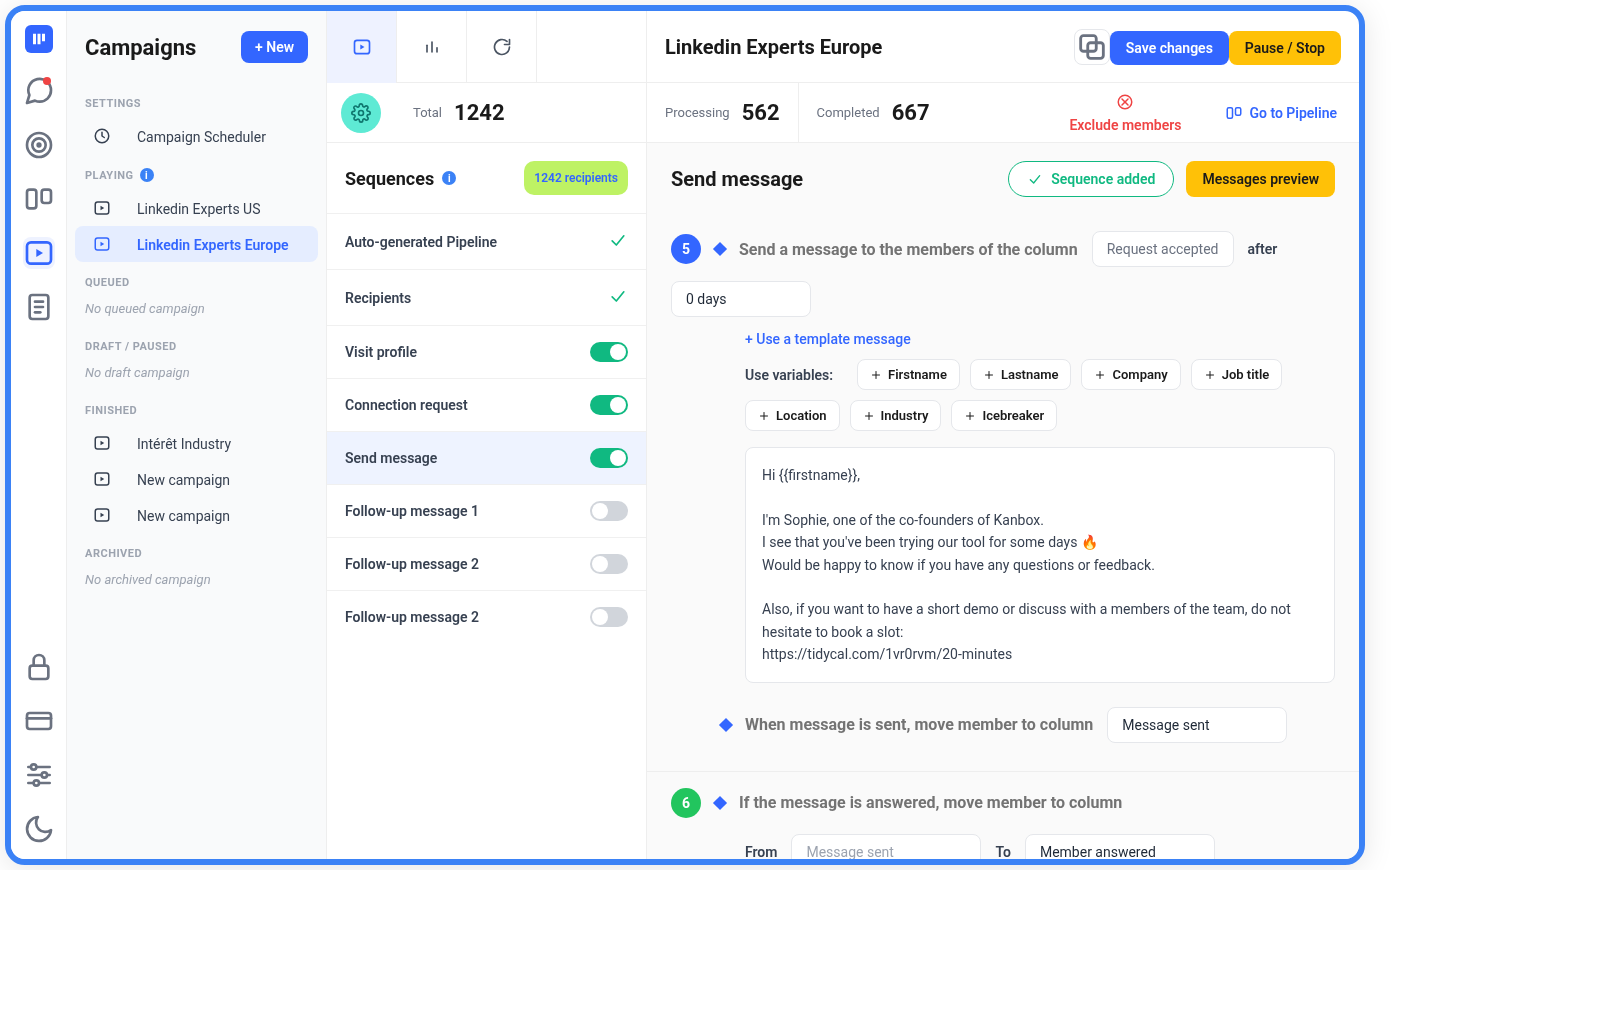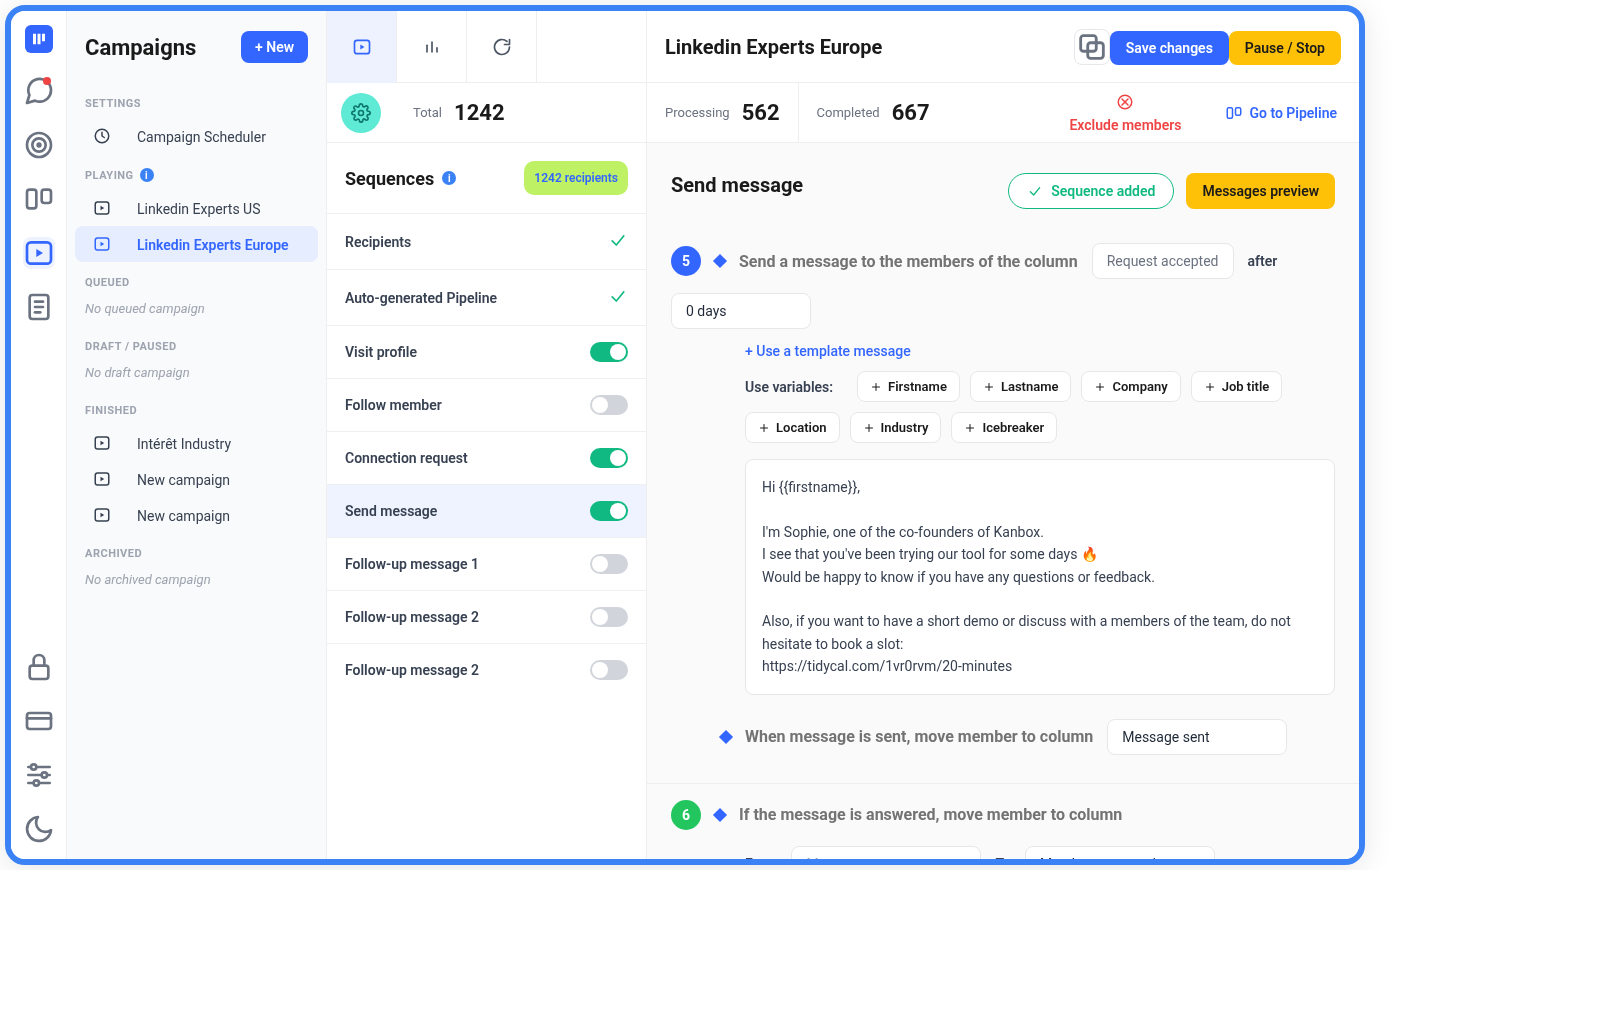--- a/index.html
+++ b/index.html
@@ -252,38 +252,34 @@
     </div>
     <div class="seq-head">
       <h2>
           <span>Sequences</span>
           <span class="info-dot">i</span>
         </h2>
       <span class="badge-rec">1242 recipients</span>
     </div>
     <div id="seq-rows">
         <div class="seq-row">
+          <span>Auto-generated Pipeline</span>
+          <span class="check-ic"><svg viewBox="0 0 24 24" width="20" height="20">
+              <polyline points="5 13 10 18 19 7"></polyline>
+            </svg></span>
+        </div>
+        <div class="seq-row">
           <span>Recipients</span>
           <span class="check-ic"><svg viewBox="0 0 24 24" width="20" height="20">
               <polyline points="5 13 10 18 19 7"></polyline>
             </svg></span>
         </div>
         <div class="seq-row">
-          <span>Auto-generated Pipeline</span>
-          <span class="check-ic"><svg viewBox="0 0 24 24" width="20" height="20">
-              <polyline points="5 13 10 18 19 7"></polyline>
-            </svg></span>
-        </div>
-        <div class="seq-row">
           <span>Visit profile</span>
           <div class="toggle on"></div>
-        </div>
-        <div class="seq-row">
-          <span>Follow member</span>
-          <div class="toggle"></div>
         </div>
         <div class="seq-row">
           <span>Connection request</span>
           <div class="toggle on"></div>
         </div>
         <div class="seq-row selected">
           <span>Send message</span>
           <div class="toggle on"></div>
         </div>
         <div class="seq-row">
@@ -337,21 +333,21 @@
           <svg viewBox="0 0 24 24" width="18" height="18">
             <rect x="3" y="5" width="7" height="14" rx="2"></rect>
             <rect x="14" y="5" width="7" height="10" rx="2"></rect>
           </svg>
           <span>Go to Pipeline</span>
         </div>
     </div>
     <div class="content">
       <div class="content-head">
         <h2>Send message</h2>
-        <div style="display:flex;gap:12px;margin-top:12px;">
+        <div style="display:flex;gap:12px;">
           <div class="chip-success">
               <svg viewBox="0 0 24 24" width="16" height="16">
                 <polyline points="5 13 10 18 19 7"></polyline>
               </svg>
               <span>Sequence added</span>
             </div>
           <button class="btn btn-yellow">Messages preview</button>
         </div>
       </div>
 

